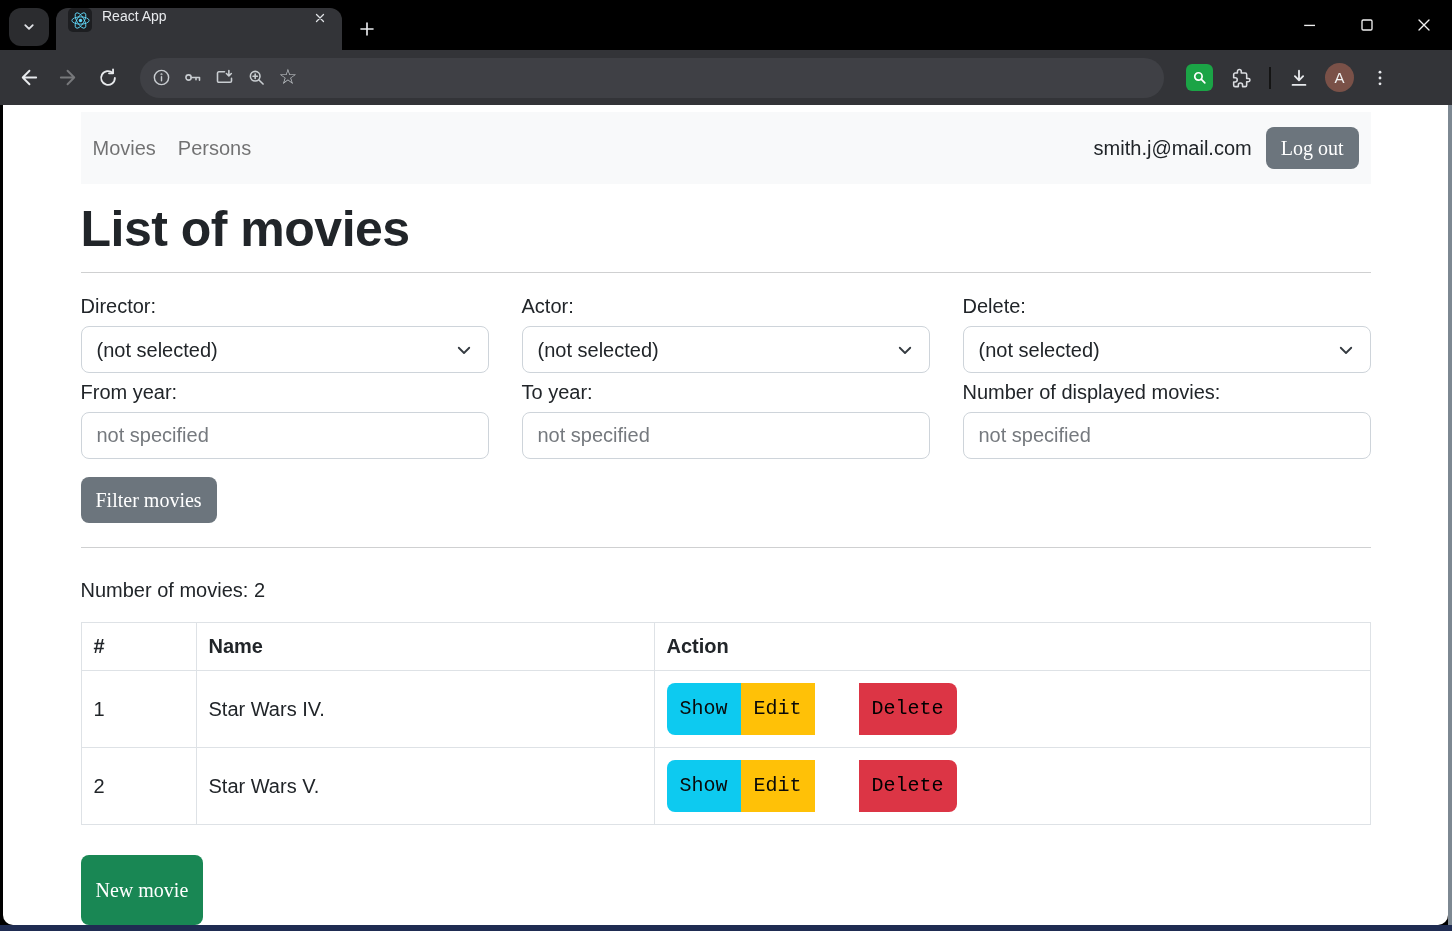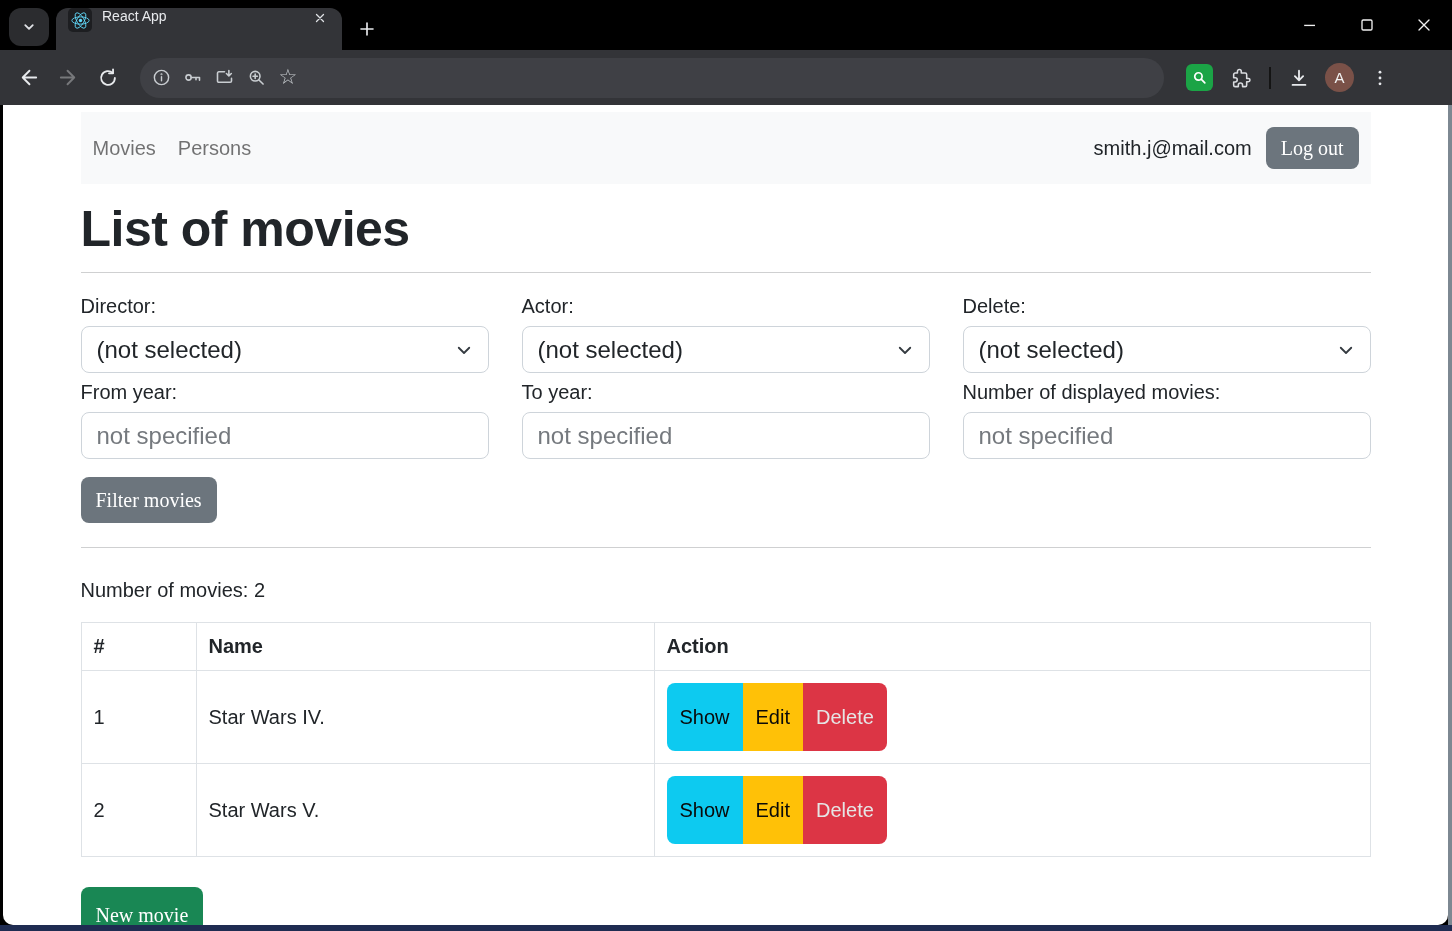--- a/index.html
+++ b/index.html
@@ -63,49 +63,49 @@
 
   .navbar {
     height: 72px; background: #f8f9fa; display: flex; align-items: center; padding: 0 12px;
   }
   .nav-links { display: flex; gap: 22px; }
   .nav-link { color: rgba(0,0,0,.55); font-size: 20px; text-decoration: none; cursor: pointer; }
   .navbar-right { margin-left: auto; display: flex; align-items: center; gap: 14px; }
   .user-email { font-size: 20px; color: #212529; }
   .btn { border: none; border-radius: 8px; font-size: 20px; font-family: Liberation Serif, serif; cursor: pointer; line-height: 1.5; }
   .btn-secondary { background: #6c757d; color: #fff; padding: 6px 15px; }
-  .btn-success { background: #198754; color: #fff; padding: 13px 15px; }
+  .btn-success { background: #198754; color: #fff; padding: 20px 15px; }
 
   h1.page-title { font-size: 50px; font-weight: 600; letter-spacing: -0.5px; color: #212529; margin: 16px 0 14px 0; }
   hr.rule { border: none; border-top: 1px solid #cfd0d1; margin: 14px 0; }
 
   .filter-grid { display: grid; grid-template-columns: repeat(3, 1fr); column-gap: 33px; margin-top: 4px; }
   .field-label { display: block; font-size: 20px; color: #212529; margin: 8px 0 8px 0; }
   .control {
     width: 100%; height: 47px; border: 1px solid #ced4da; border-radius: 8px;
-    font-size: 24px; font-family: inherit; color: #212529; background: #fff; padding: 15px 15px; line-height: 1.5;
+    font-size: 20px; font-family: inherit; color: #212529; background: #fff; padding: 15px 15px; line-height: 1.5;
   }
   .select-box { display: flex; align-items: center; cursor: pointer; }
   .select-box .sel-value { flex: 1; }
   input.control::placeholder { color: #75797e; opacity: 1; }
   .filter-btn { margin-top: 18px; padding: 8px 15px; text-align: center; }
 
   .count-text { font-size: 20px; margin: 31px 0 20px 0; }
 
   table.movies { width: 100%; border-collapse: collapse; font-size: 20px; margin-top: 2px; }
   .movies th, .movies td { border: 1px solid #dee2e6; padding: 12px 12px; text-align: left; vertical-align: middle; }
   .movies th { font-weight: 700; }
   .col-idx { width: 115px; }
   .col-name { width: 458px; }
 
   .btn-group { display: inline-flex; }
-  .btn-sm { border: none; font-size: 20px; font-family: Liberation Sans, sans-serif; padding: 19px 13px; cursor: pointer; line-height: 1.5; }
+  .btn-sm { border: none; font-size: 20px; font-family: Liberation Mono, monospace; padding: 11px 13px; cursor: pointer; line-height: 1.5; }
   .btn-info { background: #0dcaf0; color: #0a0a0a; border-radius: 8px 0 0 8px; }
   .btn-warning { background: #ffc107; color: #0a0a0a; }
-  .btn-danger { background: #dc3545; color: #e5e5e5; border-radius: 0 8px 8px 0; }
+  .btn-danger { background: #dc3545; color: #000000; border-radius: 0 8px 8px 0; margin-left: 44px; }
 
   .new-movie { margin-top: 30px; }
 </style>
 </head>
 <body>
 
 <div class="tabstrip">
   <div class="tab-search-btn">
     <span>
       <svg width="18" height="18" viewBox="0 0 24 24" fill="none" stroke="#dfe1e5" stroke-width="2.4" stroke-linecap="round" stroke-linejoin="round">

